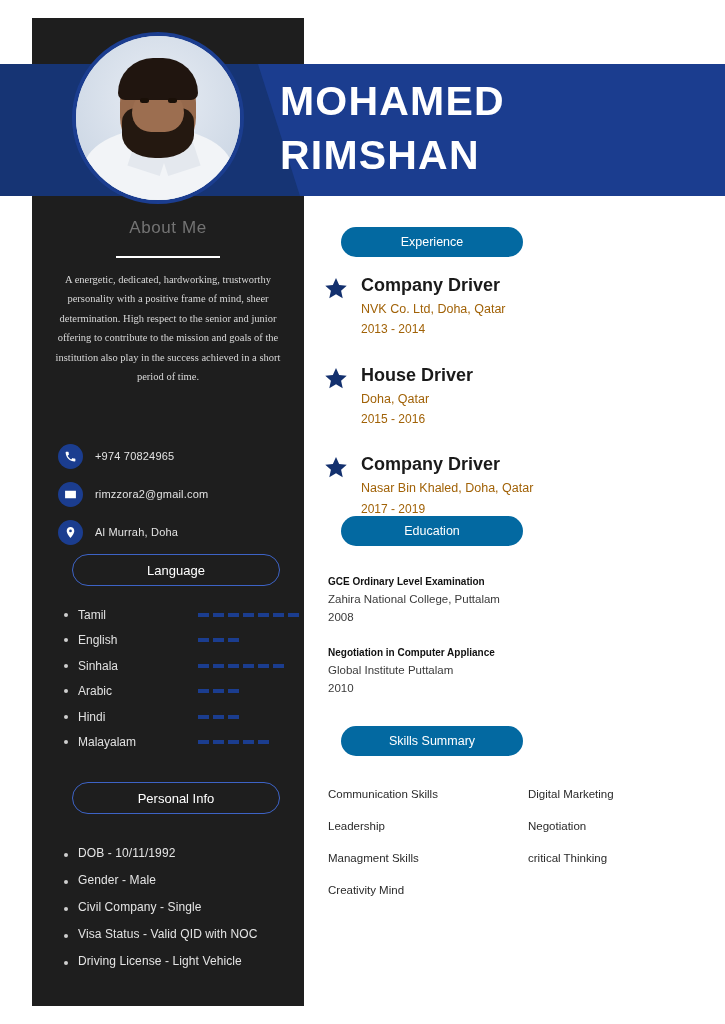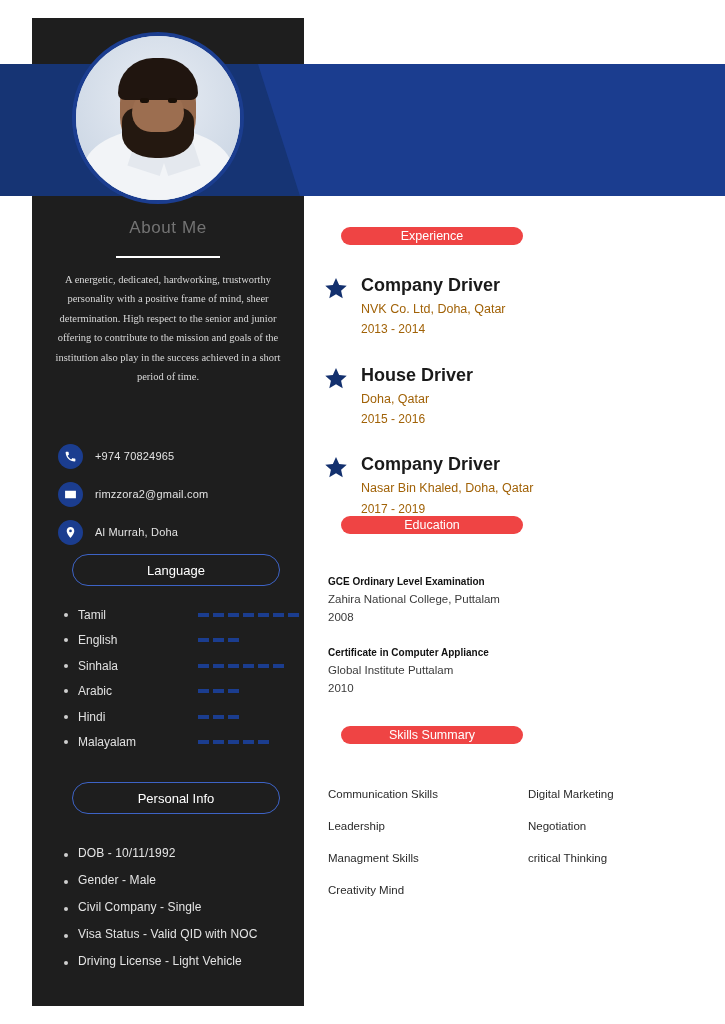--- a/index.html
+++ b/index.html
@@ -234,22 +234,22 @@
   }
   .pinfo-text {
     color: #e4e4e4;
     font-size: 12px;
     letter-spacing: 0.1px;
   }
   
   .sec-pill {
     position: absolute;
     left: 341px;
-    width: 182px; height: 18px;
-    background: #ef4444;
+    width: 182px; height: 30px;
+    background: #0369a1;
     border-radius: 15px;
     color: #ffffff;
     font-size: 12.5px;
     display: flex; align-items: center; justify-content: center;
     z-index: 3;
   }
   #exp-pill { top: 227px; }
   #edu-pill { top: 516px; }
   #skill-pill { top: 726px; }
 
@@ -296,20 +296,24 @@
     <div class="av-collar-r"></div>
     <div class="av-neck"></div>
     <div class="av-head"></div>
     <div class="av-beard"></div>
     <div class="av-face"></div>
     <div class="av-hair"></div>
     <div class="av-eye l"></div>
     <div class="av-eye r"></div>
   </div>
 
+  <div class="header-name">
+    <div>MOHAMED</div>
+    <div>RIMSHAN</div>
+  </div>
 
   <div class="about-title">About Me</div>
   <div class="about-underline"></div>
   <div class="about-text">A energetic, dedicated, hardworking, trustworthy personality with a positive frame of mind, sheer determination. High respect to the senior and junior offering to contribute to the mission and goals of the institution also play in the success achieved in a short period of time.</div>
 
   <div class="contact-list">
     <div class="contact-row">
       <span class="c-icon">
         <svg width="13" height="13" viewBox="0 0 24 24" fill="#ffffff">
             <path d="M6.6 10.8c1.4 2.8 3.8 5.1 6.6 6.6l2.2-2.2c.3-.3.7-.4 1-.2 1.2.4 2.4.6 3.6.6.6 0 1 .4 1 1V20c0 .6-.4 1-1 1C10.6 21 3 13.4 3 4c0-.6.4-1 1-1h3.5c.6 0 1 .4 1 1 0 1.3.2 2.5.6 3.6.1.3 0 .7-.2 1l-2.3 2.2z"></path>
@@ -467,21 +471,21 @@
   </div>
 
   <div class="sec-pill" id="edu-pill">Education</div>
   <div class="edu-list">
     <div class="edu-item">
       <div class="edu-t">GCE Ordinary Level Examination</div>
       <div class="edu-s">Zahira National College, Puttalam</div>
       <div class="edu-y">2008</div>
     </div>
     <div class="edu-item">
-      <div class="edu-t">Certificate in Computer Appliance</div>
+      <div class="edu-t">Negotiation in Computer Appliance</div>
       <div class="edu-s">Global Institute Puttalam</div>
       <div class="edu-y">2010</div>
     </div>
   </div>
 
   <div class="sec-pill" id="skill-pill">Skills Summary</div>
   <div class="skills-grid">
     <div class="skill-cell">Communication Skills</div>
     <div class="skill-cell">Digital Marketing</div>
     <div class="skill-cell">Leadership</div>

